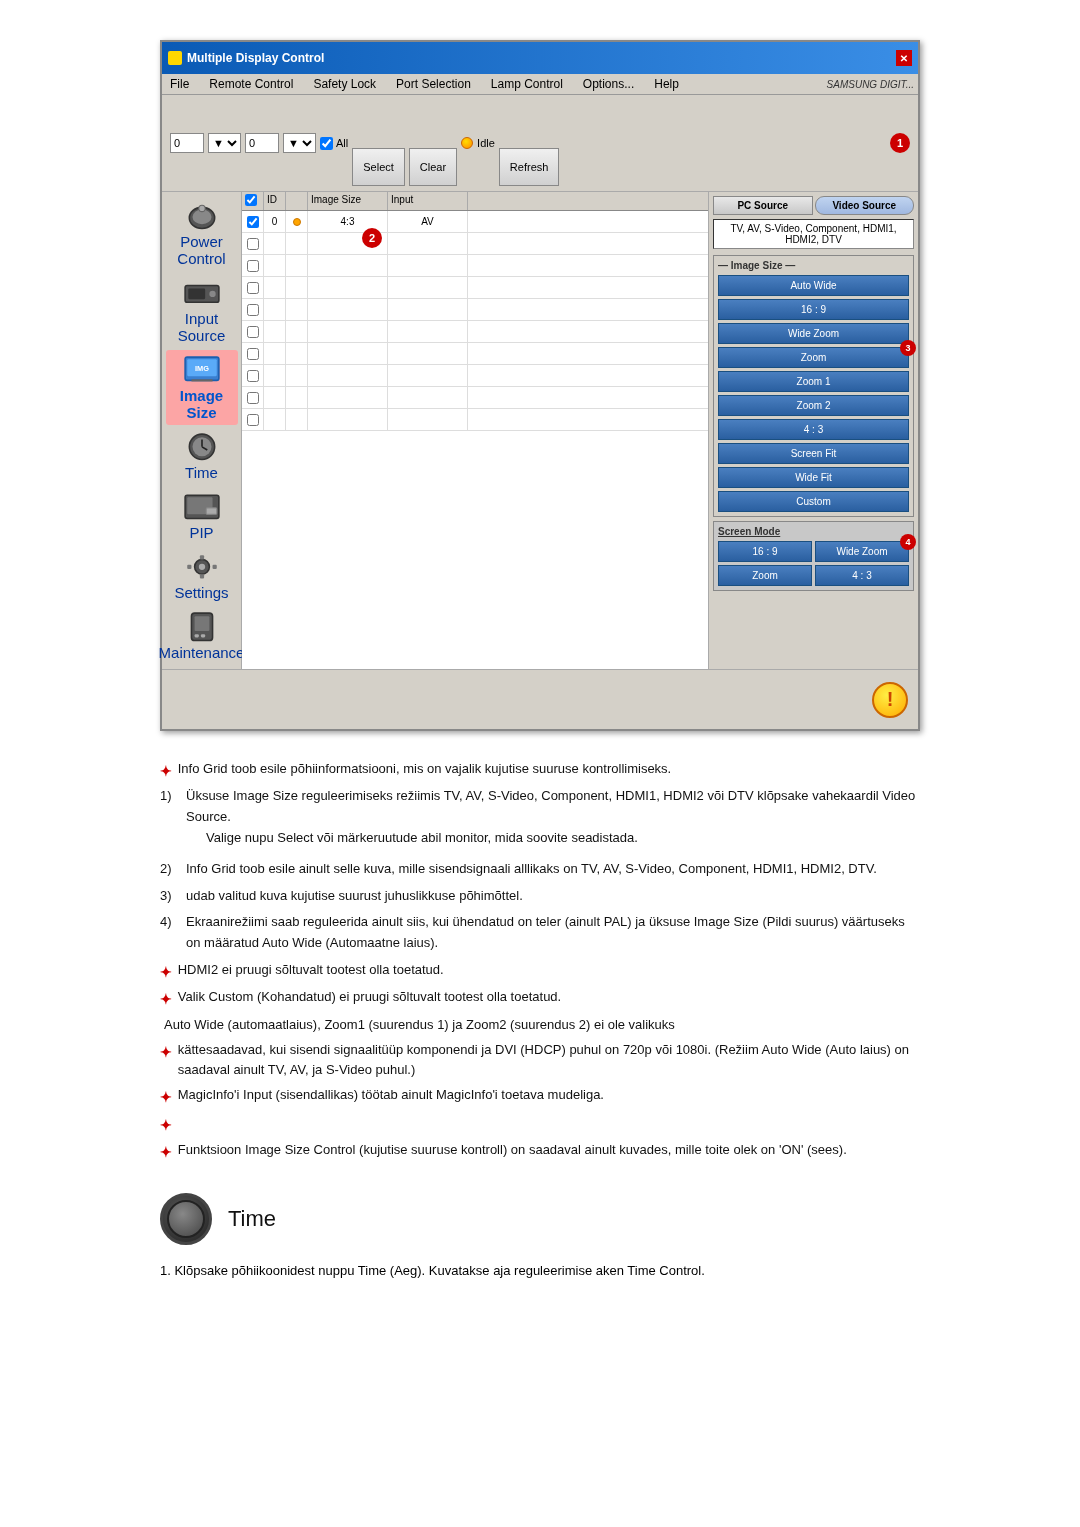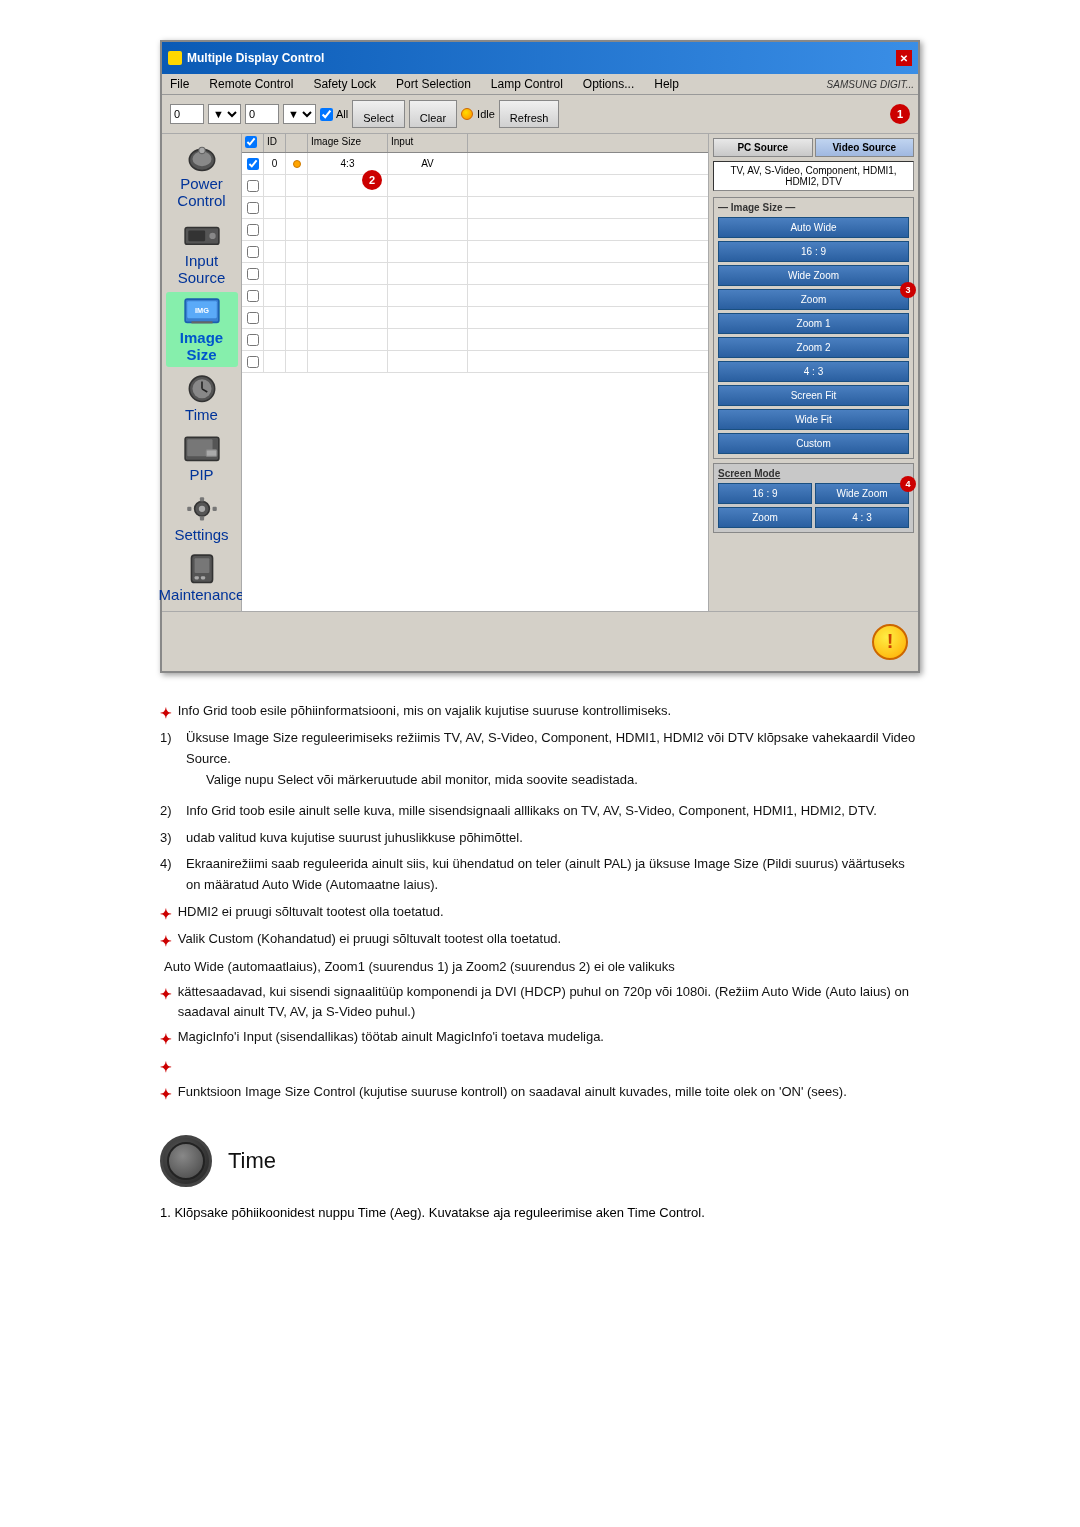--- a/index.html
+++ b/index.html
@@ -99,27 +99,28 @@
       font-size: 11px;
       padding: 1px 3px;
     }
     .toolbar select {
       height: 20px;
       font-size: 11px;
       border: 1px solid #888;
       background: white;
     }
     .toolbar-btn {
-      height: 28px;
+      height: 38px;
       padding: 11px 10px;
       font-size: 11px;
       background: linear-gradient(to bottom, #f0f0f0, #d0d0d0);
       border: 1px solid #888;
       cursor: pointer;
       white-space: nowrap;
+      margin-top: 48px;
     }
     .idle-indicator {
       display: flex;
       align-items: center;
       gap: 4px;
       font-size: 11px;
     }
     .idle-dot {
       width: 12px;
       height: 12px;
@@ -147,21 +148,21 @@
     }
     .sidebar-item {
       width: 72px;
       display: flex;
       flex-direction: column;
       align-items: center;
       padding: 4px 2px;
       cursor: pointer;
       border-radius: 3px;
     }
-    .sidebar-item.active { background: #86efac; }
+    .sidebar-item.active { background: #fca5a5; }
     .sidebar-icon {
       width: 38px;
       height: 32px;
       display: flex;
       align-items: center;
       justify-content: center;
     }
     .sidebar-label {
       font-size: 15px;
       text-align: center;
@@ -217,20 +218,21 @@
       text-align: center;
       padding: 3px 2px;
       font-size: 10px;
       background: linear-gradient(to bottom, #e8e8e8, #c8c8c8);
       border: 1px solid #888;
       cursor: pointer;
       font-weight: bold;
     }
     .source-tab.active {
       background: linear-gradient(to bottom, #c0d4f0, #a0b8e0);
+      border-radius: 9px;
     }
     .source-info {
       font-size: 10px;
       background: white;
       border: 1px inset #888;
       padding: 3px;
       margin-bottom: 6px;
       text-align: center;
     }
     .image-size-group {

